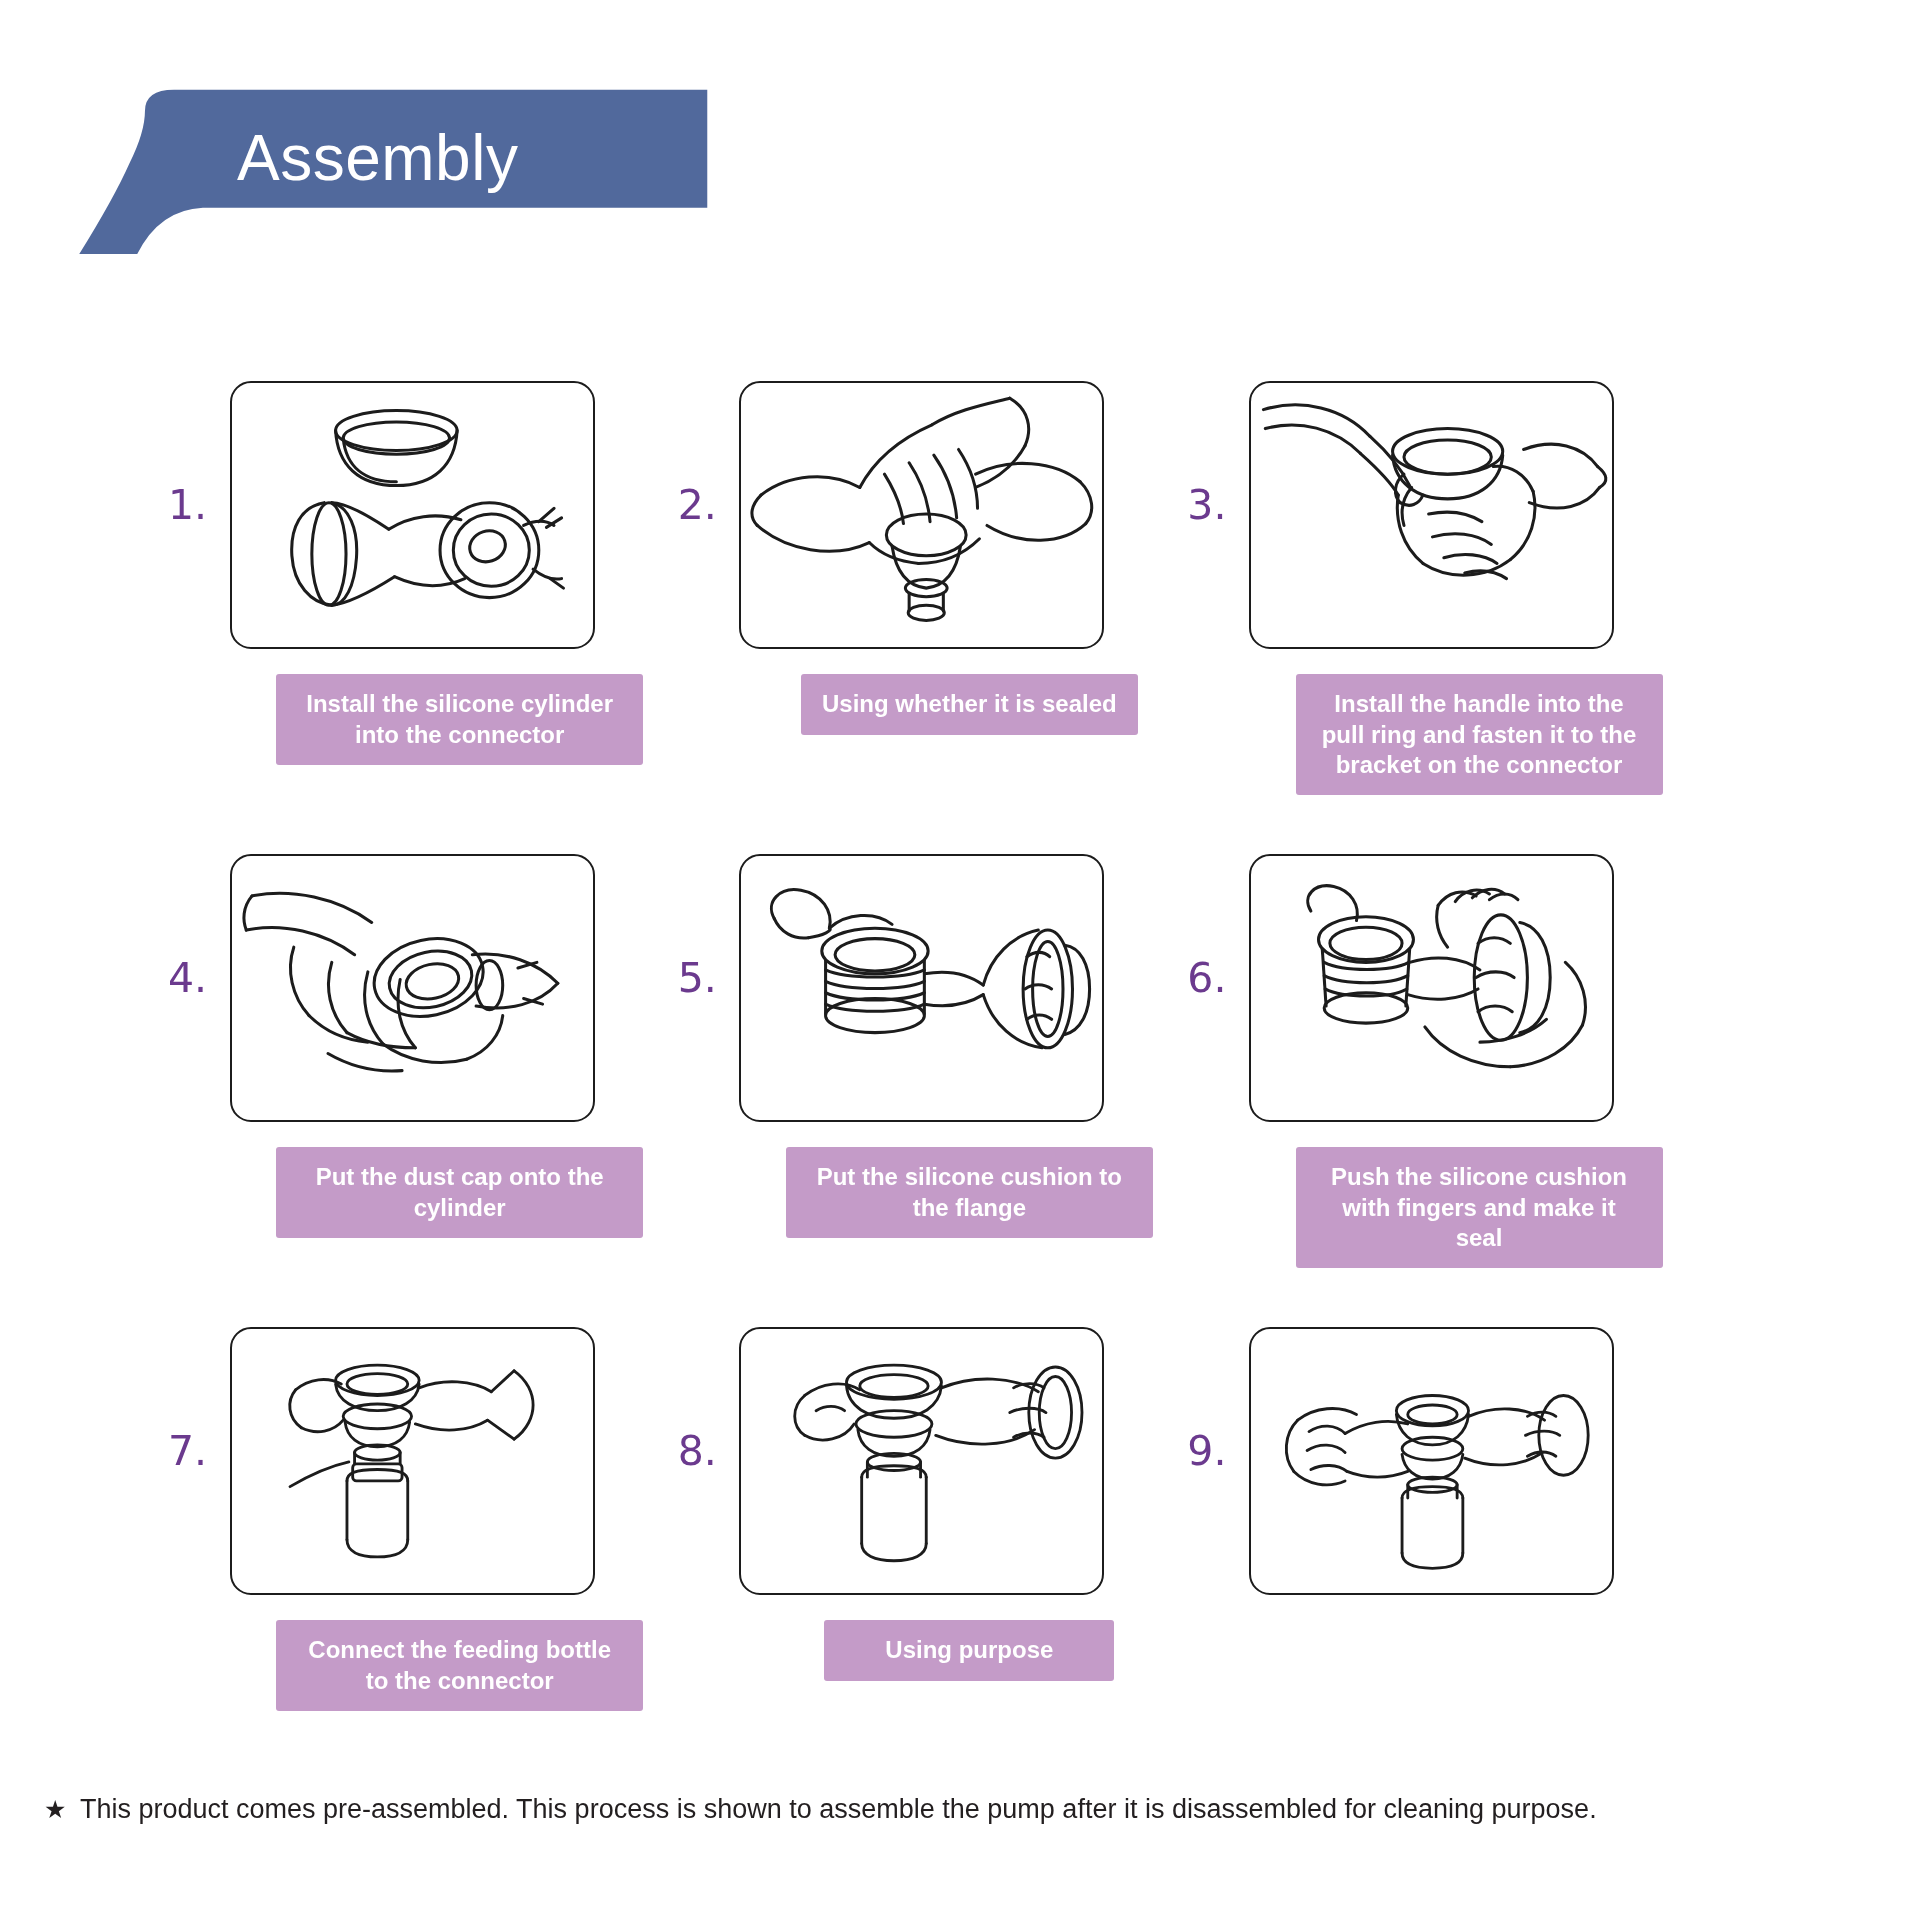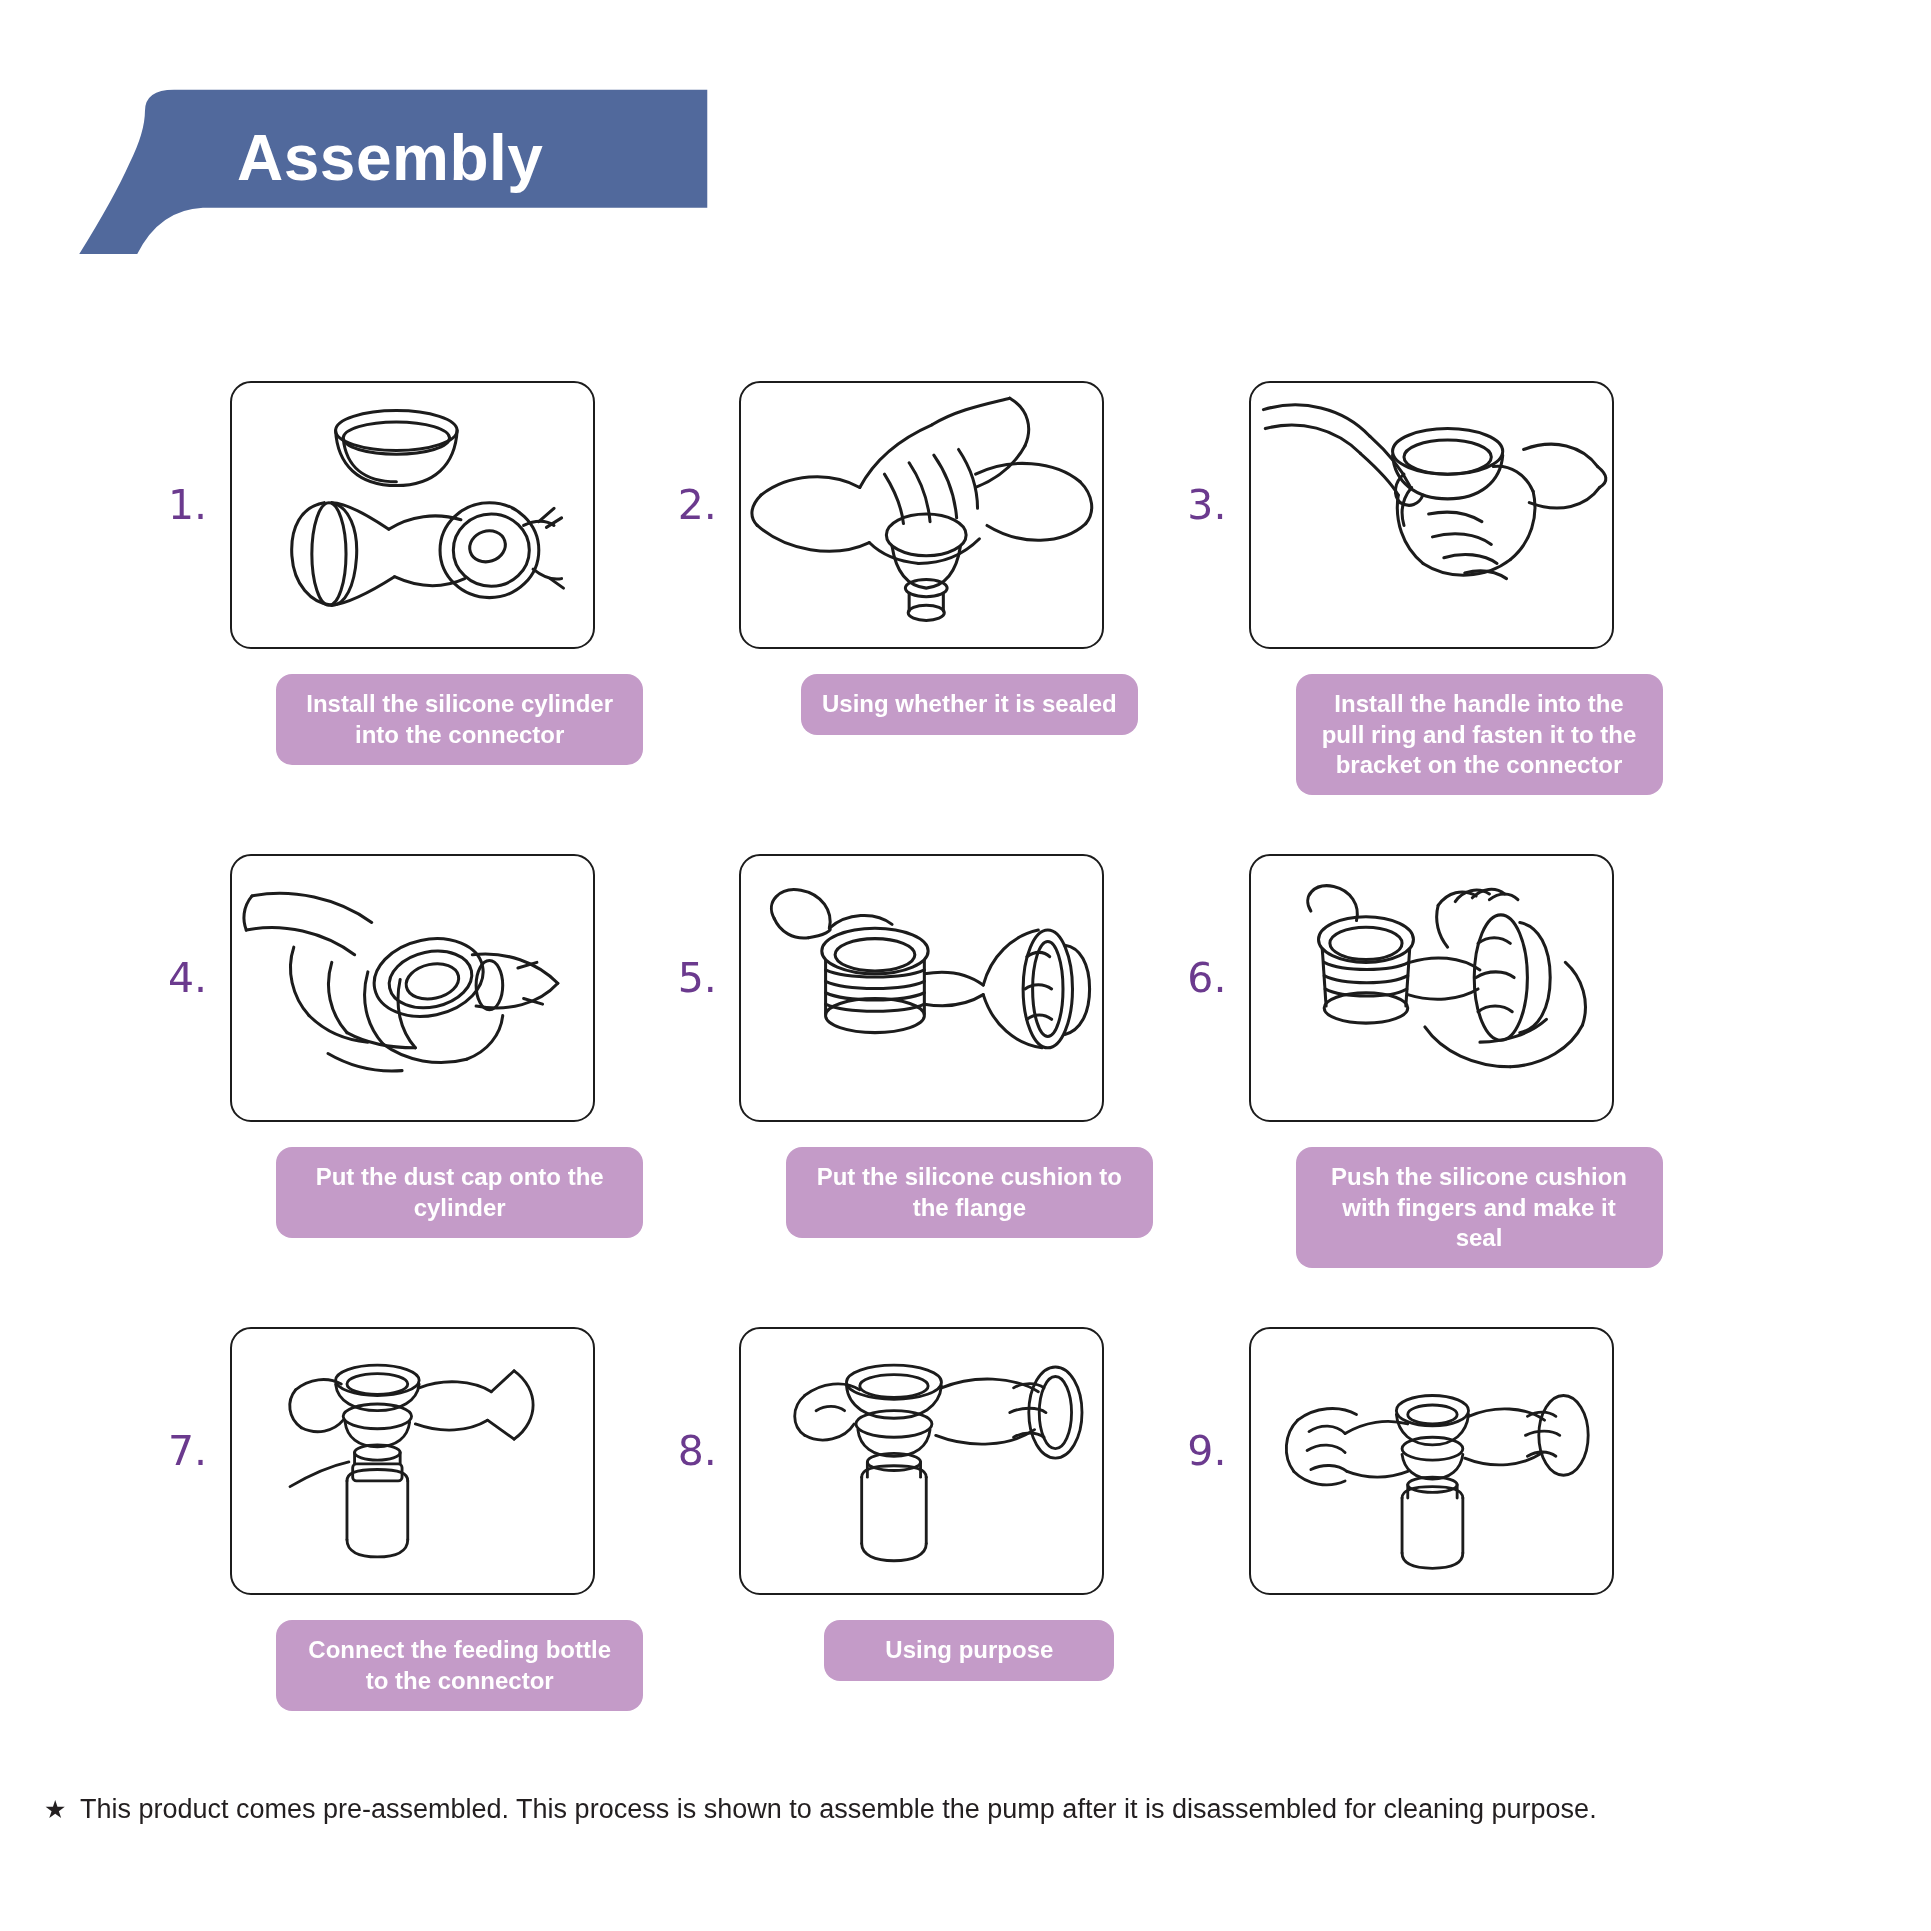--- a/index.html
+++ b/index.html
@@ -22,21 +22,21 @@
     top: 82px;
     width: 657px;
     height: 179px;
   }
   #header-bubble svg { display: block; }
   #header-title {
     position: absolute;
     left: 237px;
     top: 121px;
     font-size: 64px;
-    font-weight: bold;
+    font-weight: normal;
     color: #ffffff;
     letter-spacing: 0.5px;
     white-space: nowrap;
   }
 
   
   #steps-grid {
     position: absolute;
     left: 222px;
     top: 381px;
@@ -78,21 +78,21 @@
     box-sizing: border-box;
     overflow: hidden;
     position: relative;
     margin-left: 7.7px;
   }
   .step-frame svg { display: block; width: 100%; height: 100%; }
   .step-caption {
     margin-top: 25px;
     background: #c49bc8;
     color: #ffffff;
-    border-radius: 16px;
+    border-radius: 3px;
     font-size: 24px;
     font-weight: bold;
     line-height: 1.26;
     text-align: center;
     padding: 15.4px 21px;
     box-sizing: border-box;
     max-width: 367px;
     min-width: 290px;
     align-self: center;
     margin-left: 7.7px;

